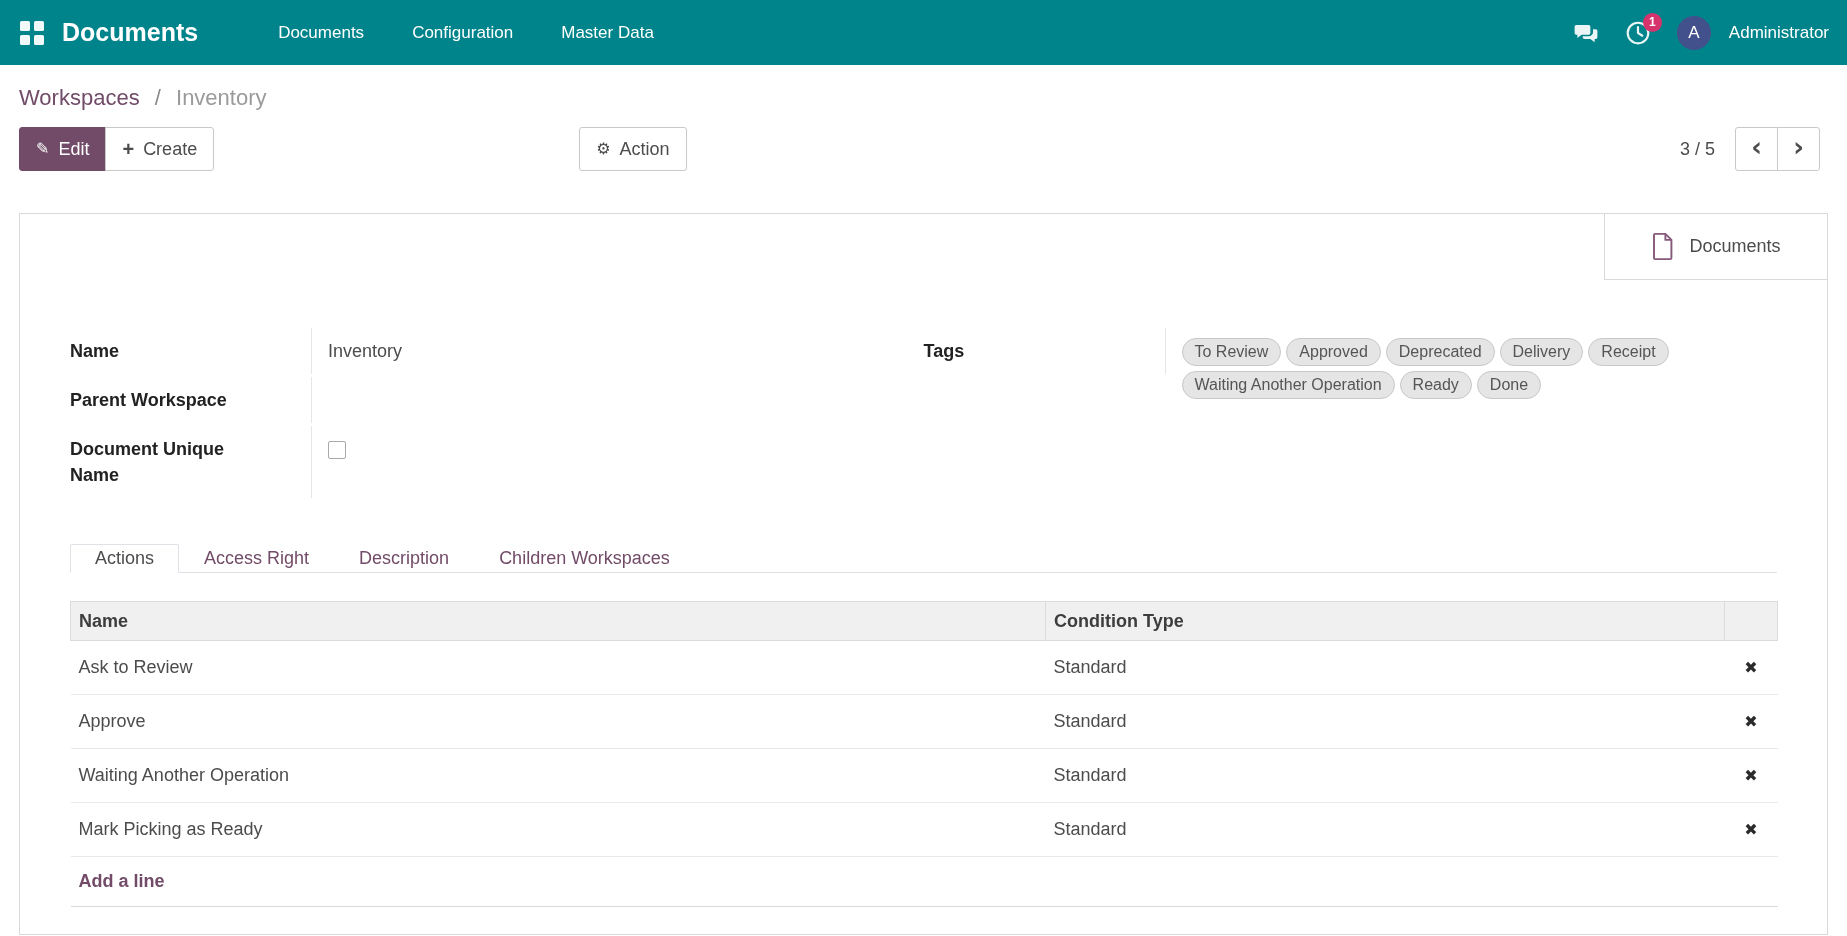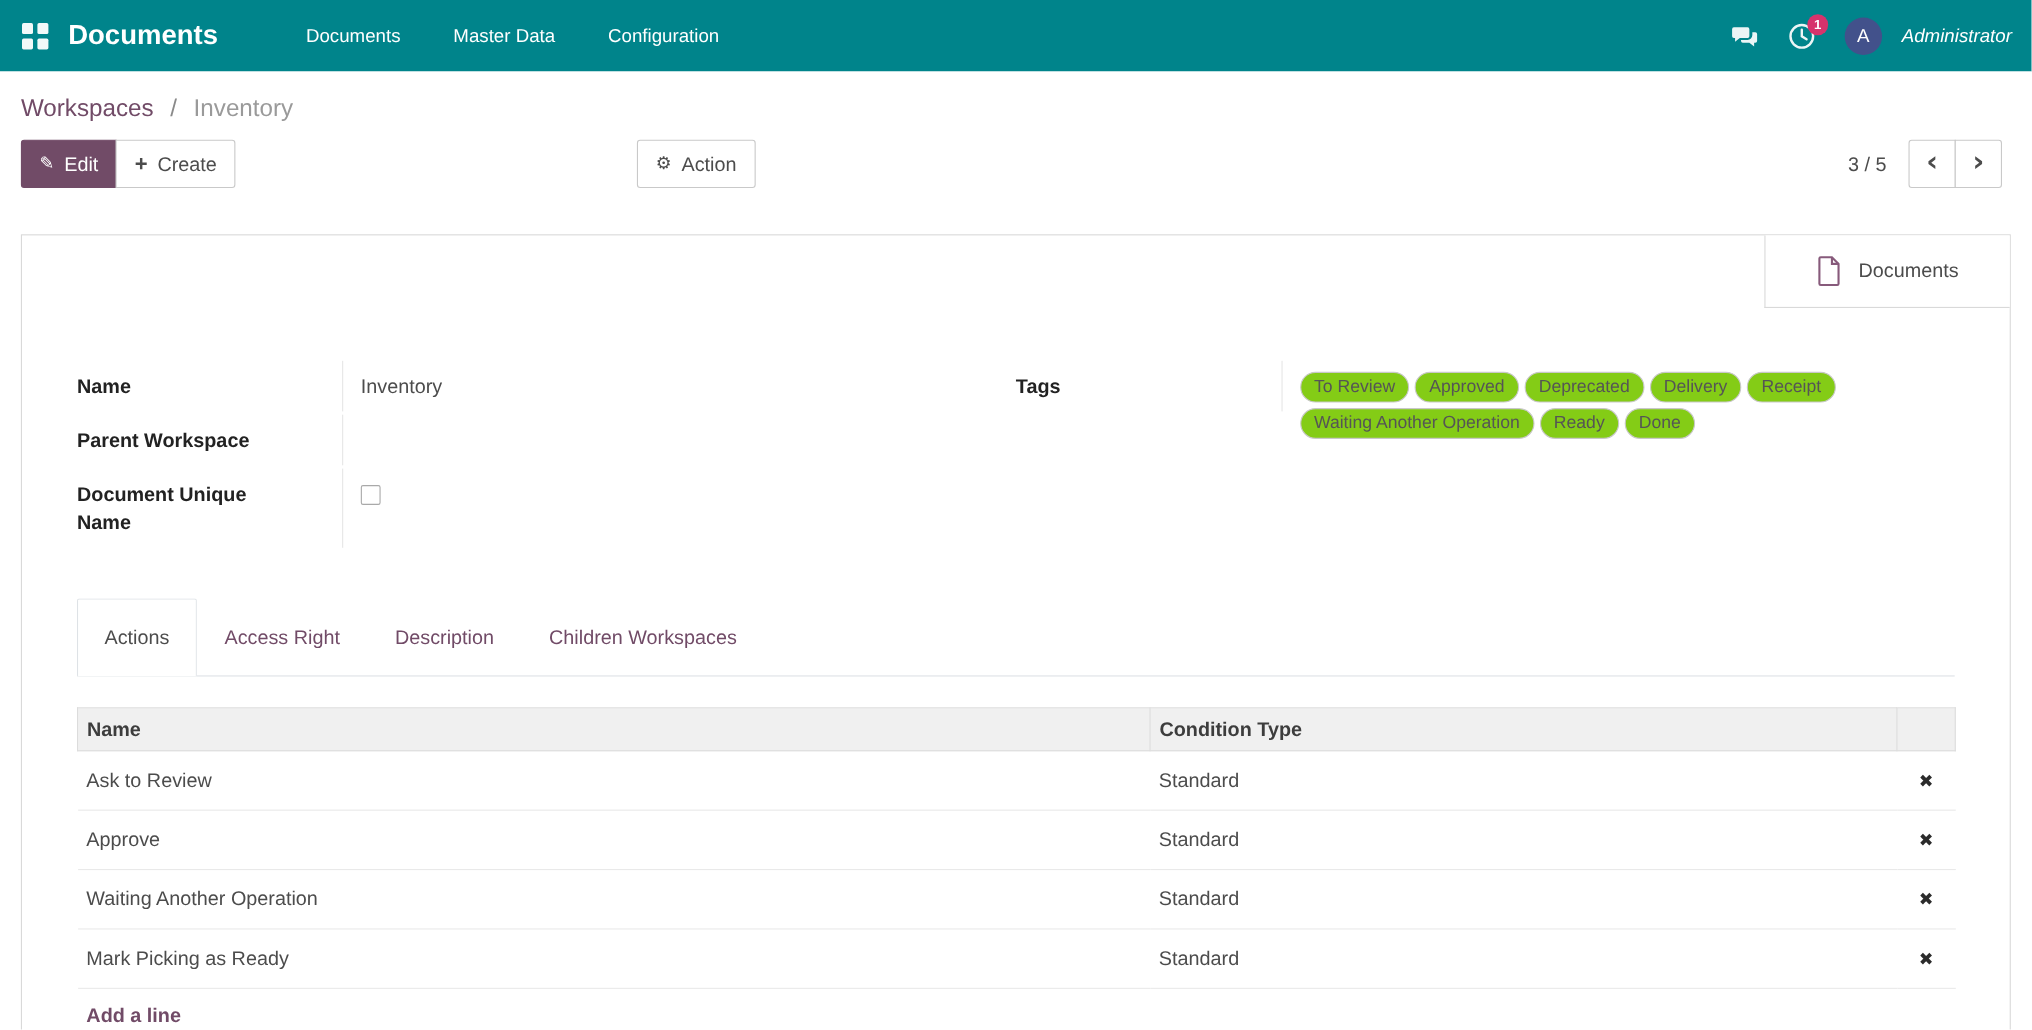--- a/index.html
+++ b/index.html
@@ -64,21 +64,21 @@
     height: 34px;
     border-radius: 50%;
     background: var(--avatar-bg, #42518b);
     color: #fff;
     font-size: 17px;
     display: flex;
     align-items: center;
     justify-content: center;
     cursor: pointer;
   }
-  .user-name { font-size: 17px; margin-left: -8px; cursor: pointer; font-style: italic; }
+  .user-name { font-size: 17px; margin-left: -8px; cursor: pointer; }
 
   
   .control-panel { padding: 20px 27px 0 19px; background: #fff; }
   .breadcrumb { font-size: 22px; margin-bottom: 16px; }
   .crumb-link { color: var(--primary, #714b67); cursor: pointer; }
   .crumb-sep { color: #8a8a8a; margin: 0 9px; }
   .crumb-current { color: var(--muted, #9a9a9a); }
   .cp-buttons { display: flex; align-items: center; margin-bottom: 42px; }
   .btn {
     height: 44px;
@@ -171,28 +171,28 @@
   }
   .tags-wrap { display: flex; flex-wrap: wrap; gap: 5px; }
   .tag-pill {
     border: 1px solid var(--tag-border, #c8c8c8);
     border-radius: 16px;
     padding: 3px 12px;
     font-size: 16px;
     color: #555555;
     line-height: 1.25;
     white-space: nowrap;
-    background: #84cc16;
+    background: #e5e5e5;
   }
 
   
   .tabs-wrap { padding: 0 50px; margin-top: 46px; }
   .tabs { display: flex; border-bottom: 1px solid #dee2e6; }
   .tab {
-    padding: 24px 24px;
+    padding: 3px 24px;
     font-size: 18px;
     color: var(--primary, #714b67);
     cursor: pointer;
     margin-bottom: -1px;
     border: 1px solid transparent;
     white-space: nowrap;
   }
   .tab.active {
     color: #4c4c4c;
     background: #fff;
@@ -233,22 +233,22 @@
 <header class="navbar">
   <span class="apps-btn">
       <i></i>
       <i></i>
       <i></i>
       <i></i>
     </span>
   <span class="brand">Documents</span>
   <nav class="nav-menu">
     <span class="nav-item">Documents</span>
+    <span class="nav-item">Configuration</span>
     <span class="nav-item">Master Data</span>
-    <span class="nav-item">Configuration</span>
   </nav>
   <div class="nav-right">
     <span class="icon-btn">
       <svg width="26" height="26" viewBox="0 0 24 24" aria-hidden="true">
         <path fill="#ffffff" fill-opacity="0.92" d="M3 4.5h11.5A1.5 1.5 0 0 1 16 6v6a1.5 1.5 0 0 1-1.5 1.5H8l-4 3v-3H3A1.5 1.5 0 0 1 1.5 12V6A1.5 1.5 0 0 1 3 4.5z"></path>
         <path fill="#ffffff" fill-opacity="0.92" d="M18.5 8.5H21a1.5 1.5 0 0 1 1.5 1.5v6a1.5 1.5 0 0 1-1.5 1.5h-1v3l-4-3h-5.5A1.5 1.5 0 0 1 9 16v-1h5.5a4 4 0 0 0 4-4z"></path>
       </svg>
     </span>
     <span class="icon-btn">
       <svg width="26" height="26" viewBox="0 0 24 24" aria-hidden="true">

